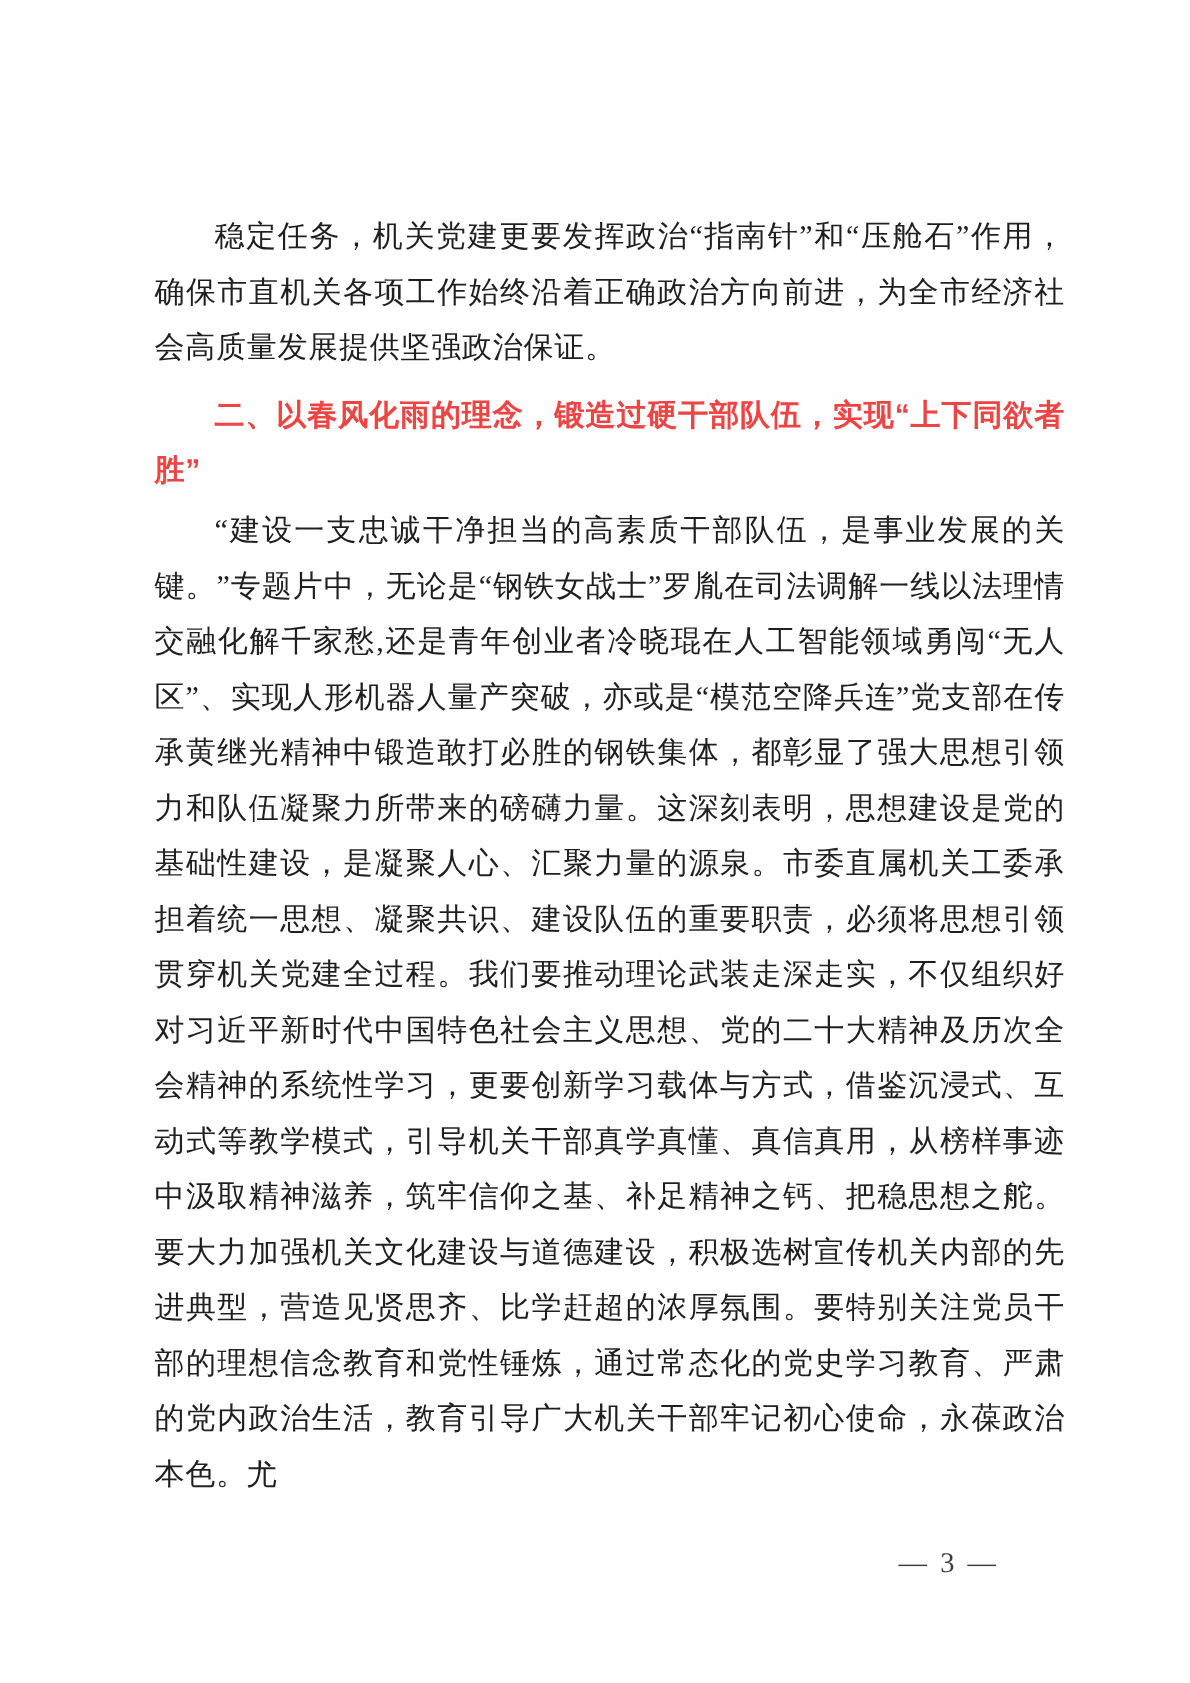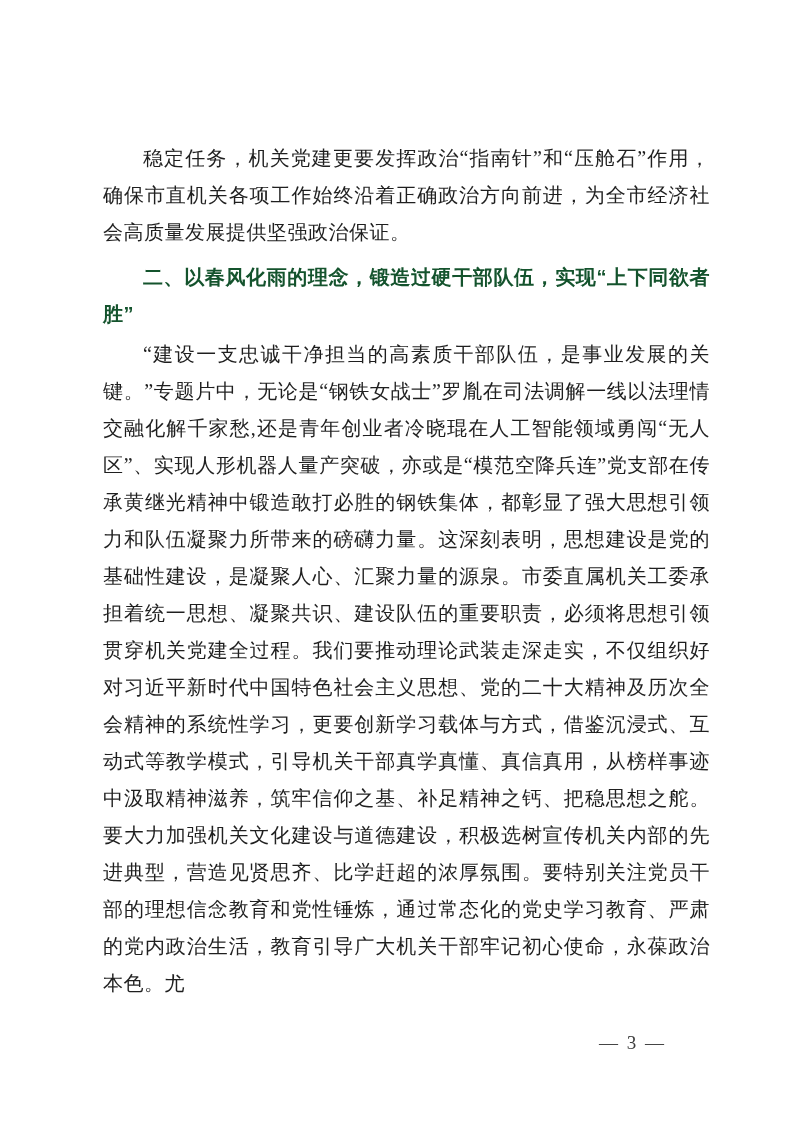--- a/index.html
+++ b/index.html
@@ -30,21 +30,21 @@
   .para {
     text-indent: 2em;
   }
   .heading {
     font-family: "Liberation Sans", "DejaVu Sans", sans-serif;
     font-weight: 700;
     font-size: 20px;
     line-height: 37px;
     text-indent: 2em;
     text-align: justify;
-    color: #14532d;
+    color: #ef4444;
     margin: 8px 0 3px 0;
   }
   .page-number {
     position: absolute;
     left: 599px;
     top: 1031px;
     font-size: 19px;
     line-height: 24px;
     color: #3c3c3c;
     letter-spacing: 2px;

